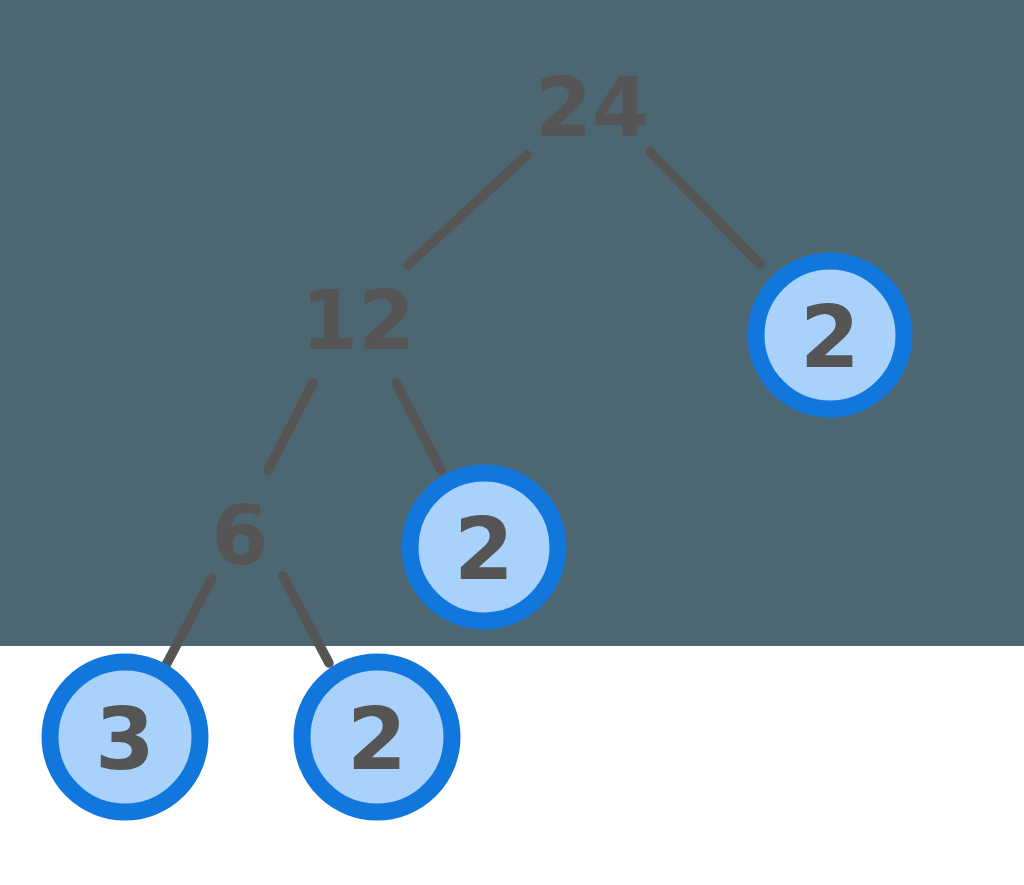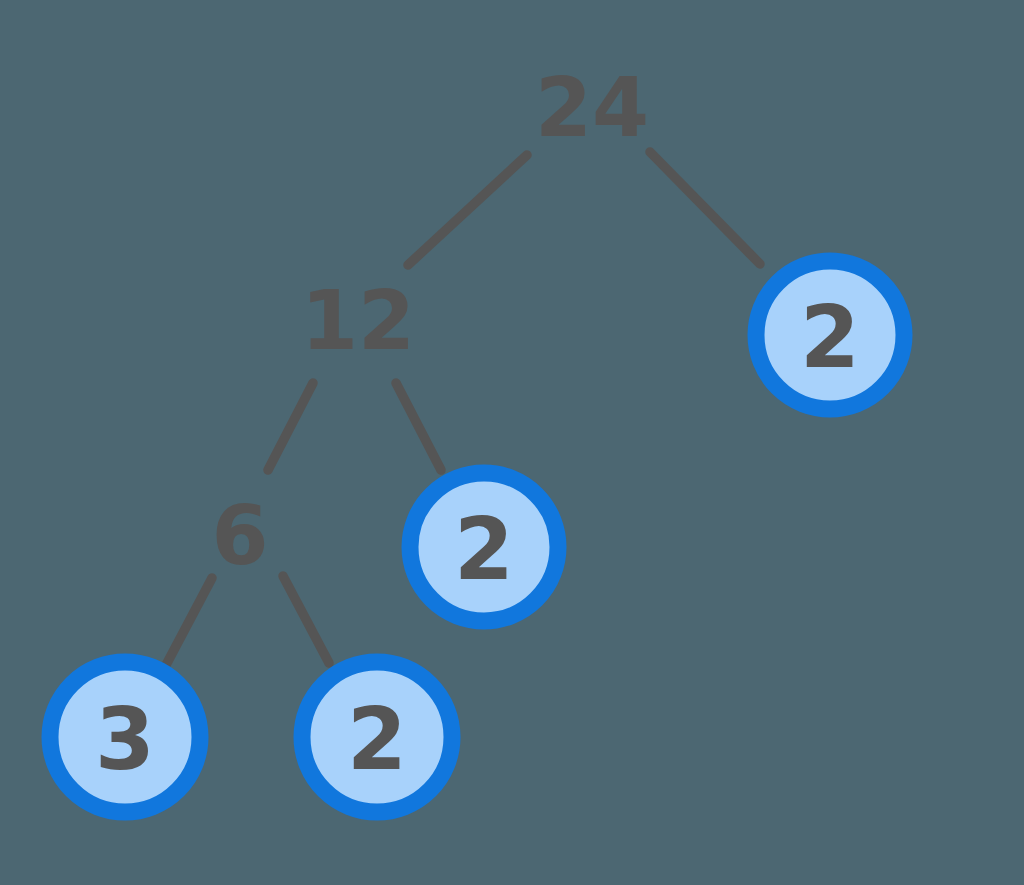--- a/index.html
+++ b/index.html
@@ -9,21 +9,21 @@
   }
   body {
     width: 1024px;
     height: 885px;
     overflow: hidden;
     font-family: "DejaVu Sans", "Liberation Sans", sans-serif;
   }
   #canvas-root {
     position: relative;
     width: 1024px;
-    height: 885px;
+    height: 646px;
     background: #4c6772;
   }
   #tree-svg {
     position: absolute;
     top: 0;
     left: 0;
     width: 1024px;
     height: 885px;
     display: block;
   }

